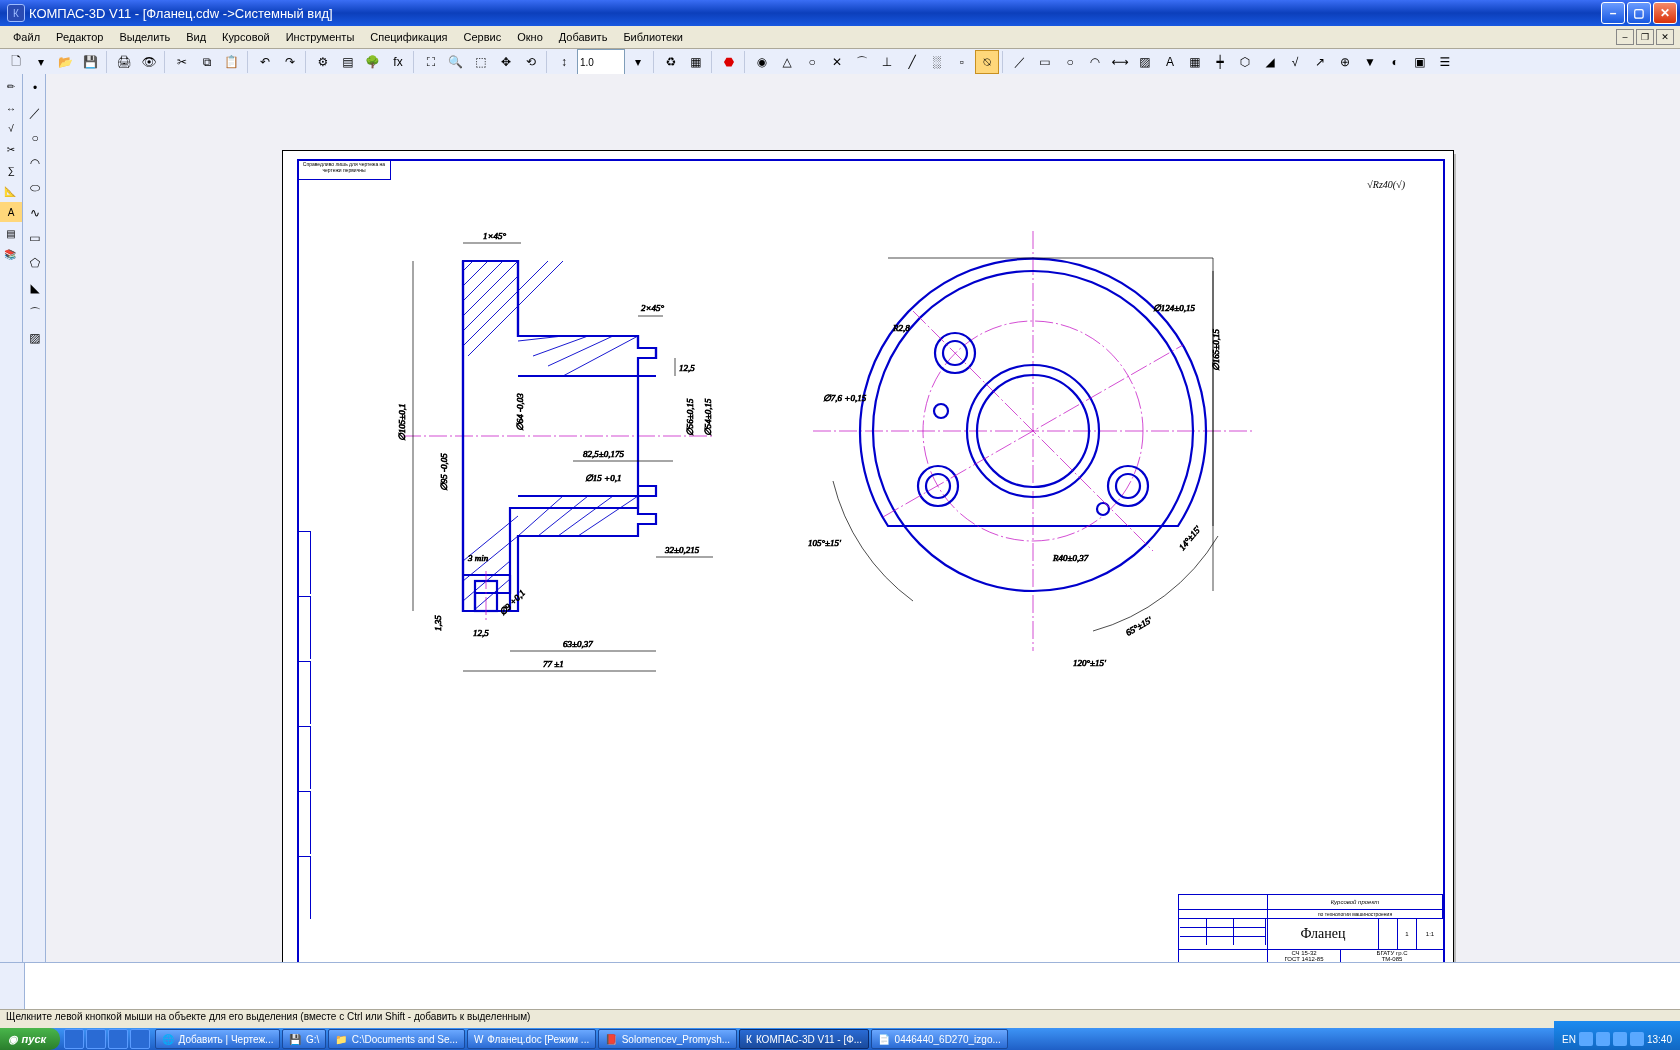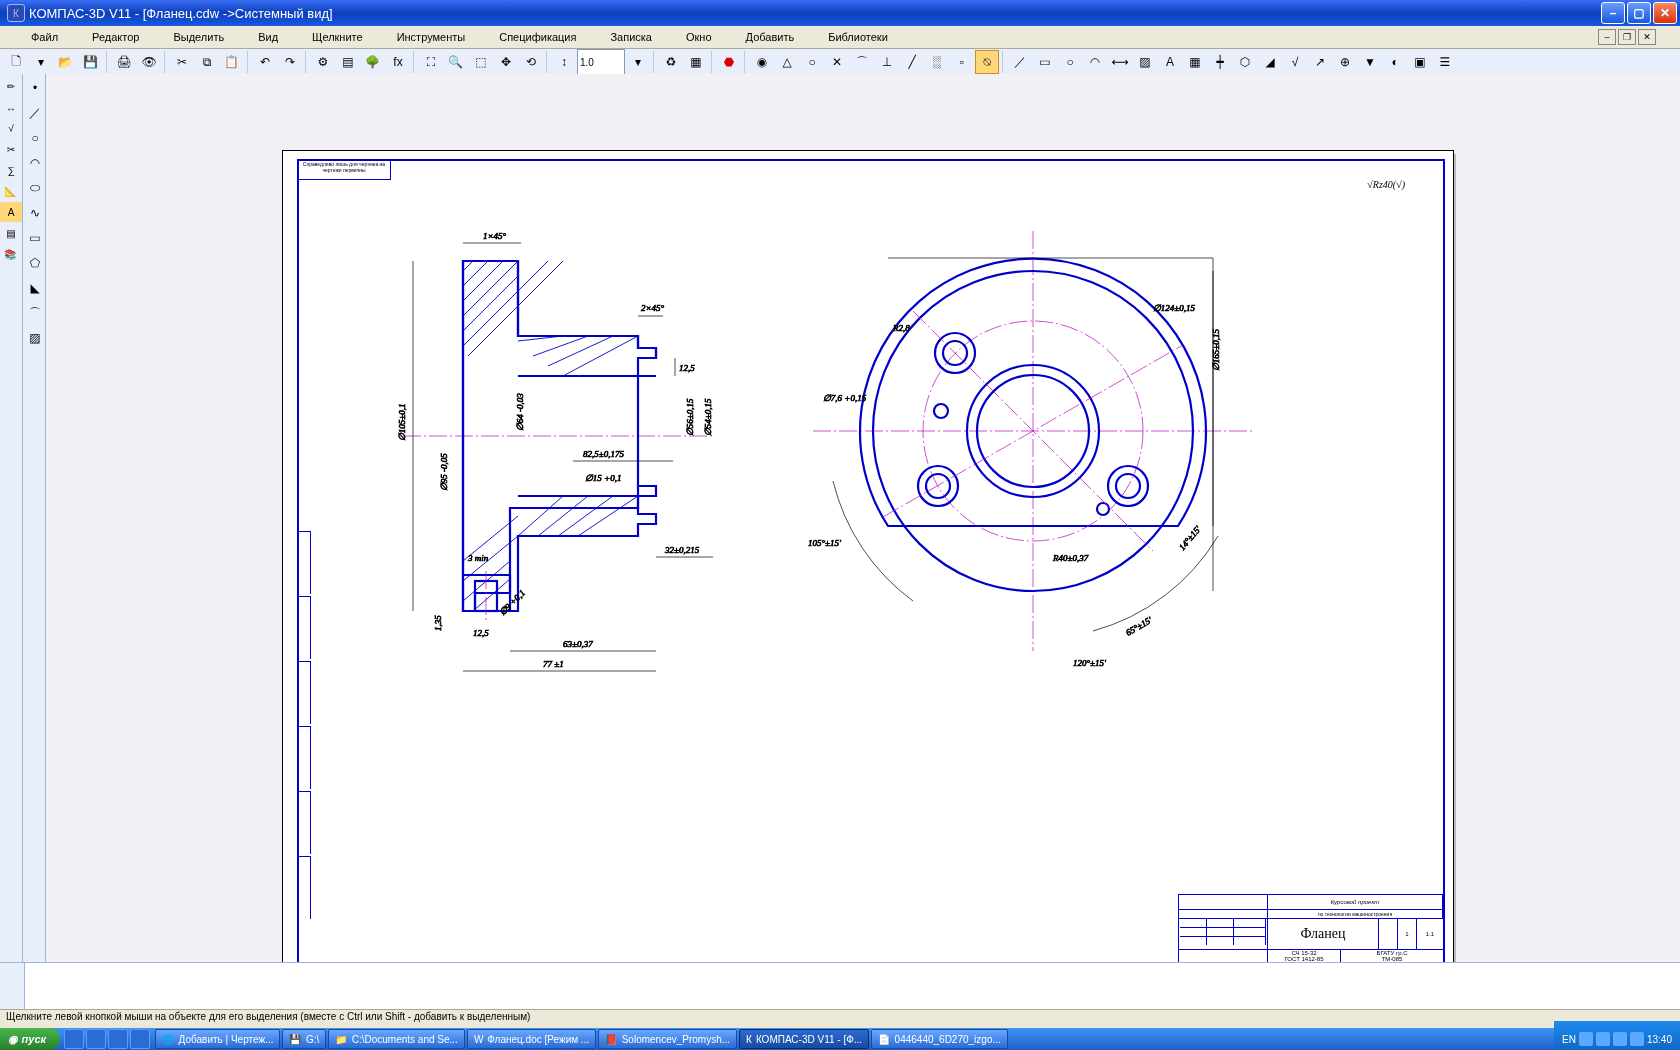--- a/index.html
+++ b/index.html
@@ -5,21 +5,21 @@
 html,body{margin:0;padding:0;width:1680px;height:1050px;font-family:Tahoma,Arial,sans-serif;font-size:11px;overflow:hidden;background:#ece9d8}
 
 .titlebar{height:26px;background:linear-gradient(#3a6ef5 0%,#0c3fbb 50%,#1858e0 100%);color:#fff;display:flex;align-items:center;padding:0 3px}
 .titlebar .icon{width:16px;height:16px;margin:0 4px;background:#2a4bb3;border:1px solid #9dbbff;border-radius:3px;display:flex;align-items:center;justify-content:center;font-size:10px;color:#9dbbff}
 .titlebar .title{flex:1;font-weight:normal;font-size:13px;white-space:nowrap;overflow:hidden}
 .winbtns{display:flex;gap:2px}
 .winbtn{width:22px;height:20px;border:1px solid #fff;border-radius:3px;display:flex;align-items:center;justify-content:center;color:#fff;font-weight:bold;font-size:12px}
 .winbtn.min,.winbtn.max{background:linear-gradient(#6a9bff,#1858e0)}
 .winbtn.close{background:linear-gradient(#f58b6a,#d9310b)}
 
-.menubar{height:22px;background:#ece9d8;border-bottom:1px solid #aca899;display:flex;align-items:center;padding:0 24px;gap:20px}
+.menubar{height:22px;background:#ece9d8;border-bottom:1px solid #aca899;display:flex;align-items:center;padding:0 6px;gap:2px}
 .menubar span{padding:2px 7px;cursor:default}
 .menubar .mdi{margin-left:auto;display:flex;gap:2px}
 .menubar .mdi div{width:16px;height:14px;border:1px solid #888;background:#ece9d8;font-size:9px;display:flex;align-items:center;justify-content:center}
 
 .toolbars{height:26px;background:#e9eefb;border-bottom:1px solid #9db3d9;display:flex;align-items:center;padding:0 4px;gap:1px}
 .tbtn{width:22px;height:22px;border:1px solid transparent;display:flex;align-items:center;justify-content:center;font-size:12px}
 .tsep{width:2px;height:22px;border-left:1px solid #c0c9df;margin:0 2px}
 .tinput{width:42px;height:16px;border:1px solid #7f9db9;font-size:10px;padding:4px 2px;background:#fff}
 
 .workarea{position:absolute;top:74px;left:0;right:0;bottom:54px;background:#f0f0f5;display:flex}
@@ -70,24 +70,24 @@
     <div class="winbtn max">▢</div>
     <div class="winbtn close">✕</div>
   </div>
 </div>
 
 <div class="menubar">
   <span>Файл</span>
   <span>Редактор</span>
   <span>Выделить</span>
   <span>Вид</span>
-  <span>Щелкните</span>
+  <span>Курсовой</span>
   <span>Инструменты</span>
   <span>Спецификация</span>
-  <span>Записка</span>
+  <span>Сервис</span>
   <span>Окно</span>
   <span>Добавить</span>
   <span>Библиотеки</span>
   <div class="mdi">
     <div>–</div>
     <div>❐</div>
     <div>✕</div>
   </div>
 </div>
 

